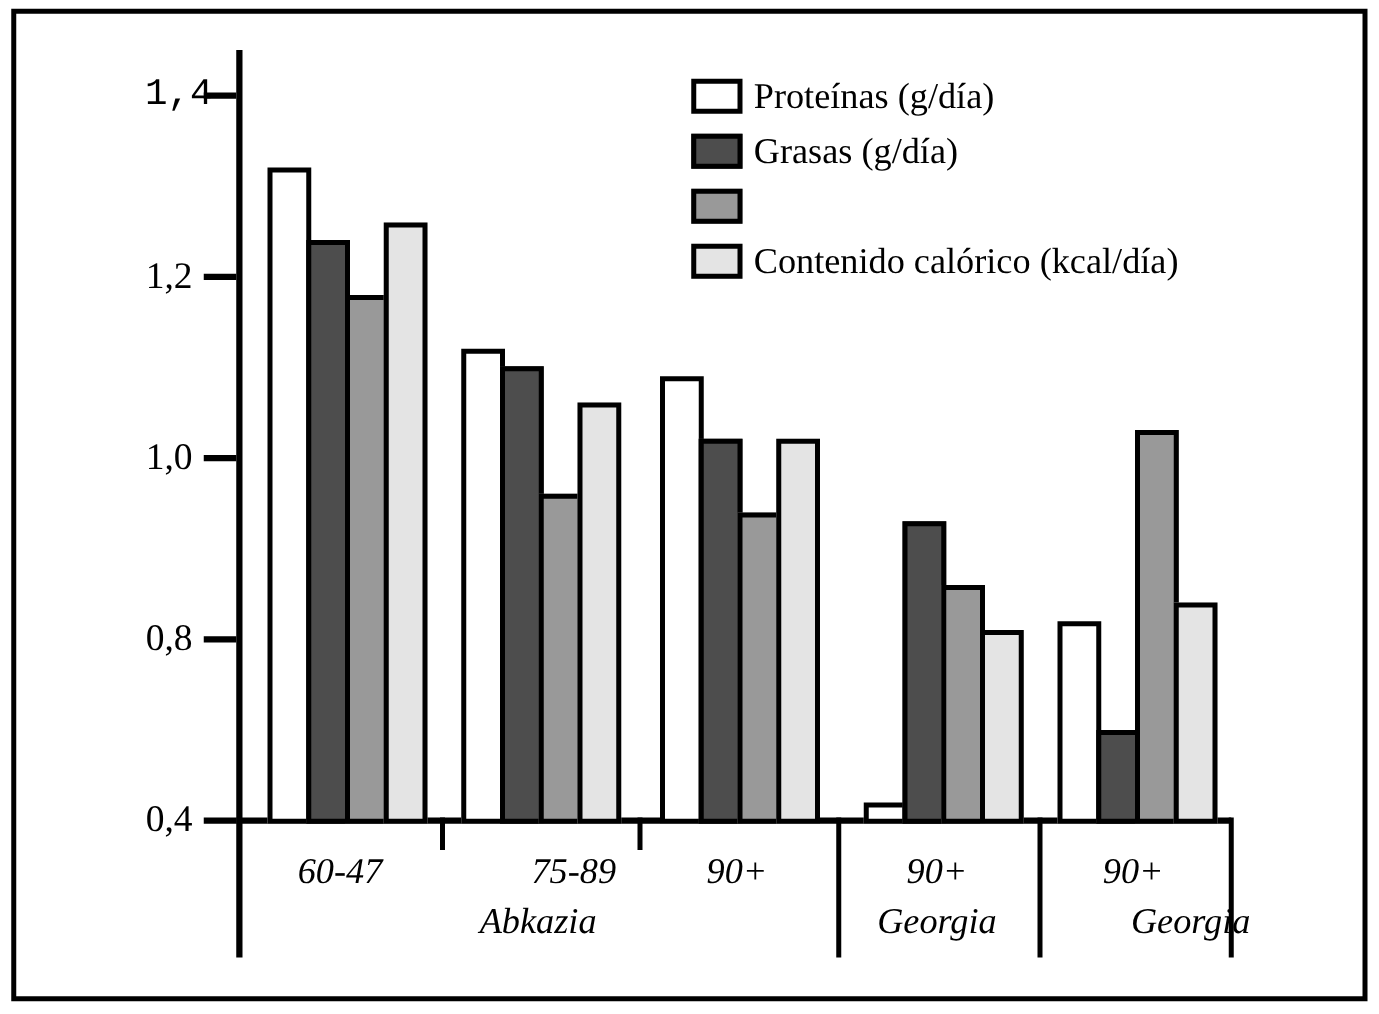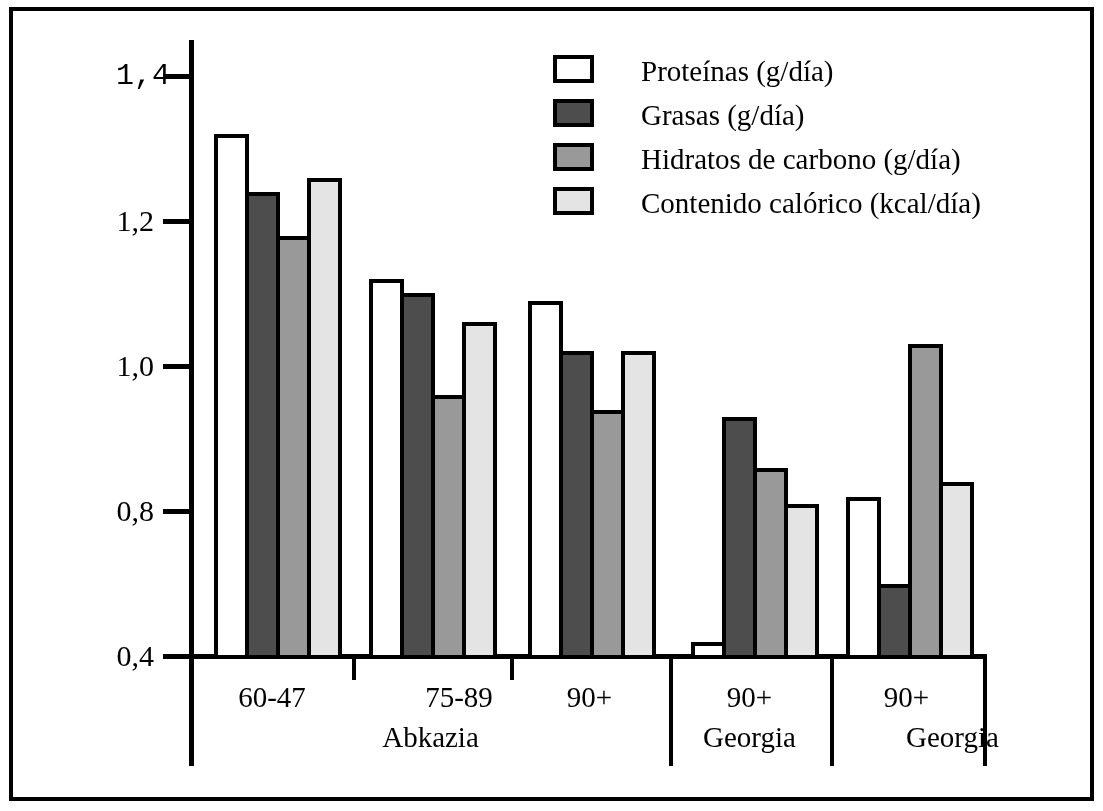--- a/index.html
+++ b/index.html
@@ -14,26 +14,26 @@
   }
   .line{position:absolute;background:#000;}
   .bar{
     position:absolute;border:4px solid #000;box-sizing:border-box;
   }
   .y-tick-label{
     position:absolute;width:90px;text-align:right;font-size:30px;line-height:32px;
   }
   .cat-label{
     position:absolute;transform:translateX(-50%);font-size:29px;line-height:30px;
-    text-align:center;white-space:nowrap;
+    text-align:center;white-space:nowrap;font-style:italic;
   }
   .legend{
     position:absolute;left:553px;top:55px;display:flex;flex-direction:column;
   }
-  .legend-row{display:flex;height:44px;gap:38px;}
+  .legend-row{display:flex;align-items:center;height:44px;}
   .legend-swatch{
     width:33px;height:20px;border:4px solid #000;flex:0 0 auto;
   }
   .legend-label{
     margin-left:9px;font-size:29px;line-height:32px;white-space:nowrap;
   }
 </style>
 </head>
 <body>
 
@@ -43,21 +43,20 @@
   <div class="legend-row">
     <span class="legend-swatch" style="background: rgb(255, 255, 255);"></span>
     <span class="legend-label">Proteínas (g/día)</span>
   </div>
   <div class="legend-row">
     <span class="legend-swatch" style="background: rgb(77, 77, 77);"></span>
     <span class="legend-label">Grasas (g/día)</span>
   </div>
   <div class="legend-row">
     <span class="legend-swatch" style="background: rgb(153, 153, 153);"></span>
-    <span class="legend-label">Hidratos de carbono (g/día)</span>
   </div>
   <div class="legend-row">
     <span class="legend-swatch" style="background: rgb(228, 228, 228);"></span>
     <span class="legend-label">Contenido calórico (kcal/día)</span>
   </div>
 </div>
 
 <div id="plot">
     <div class="line" style="left: 189px; top: 40px; width: 5px; height: 726px;"></div>
     <div class="line" style="left: 189px; top: 654px; width: 796px; height: 5px;"></div>

